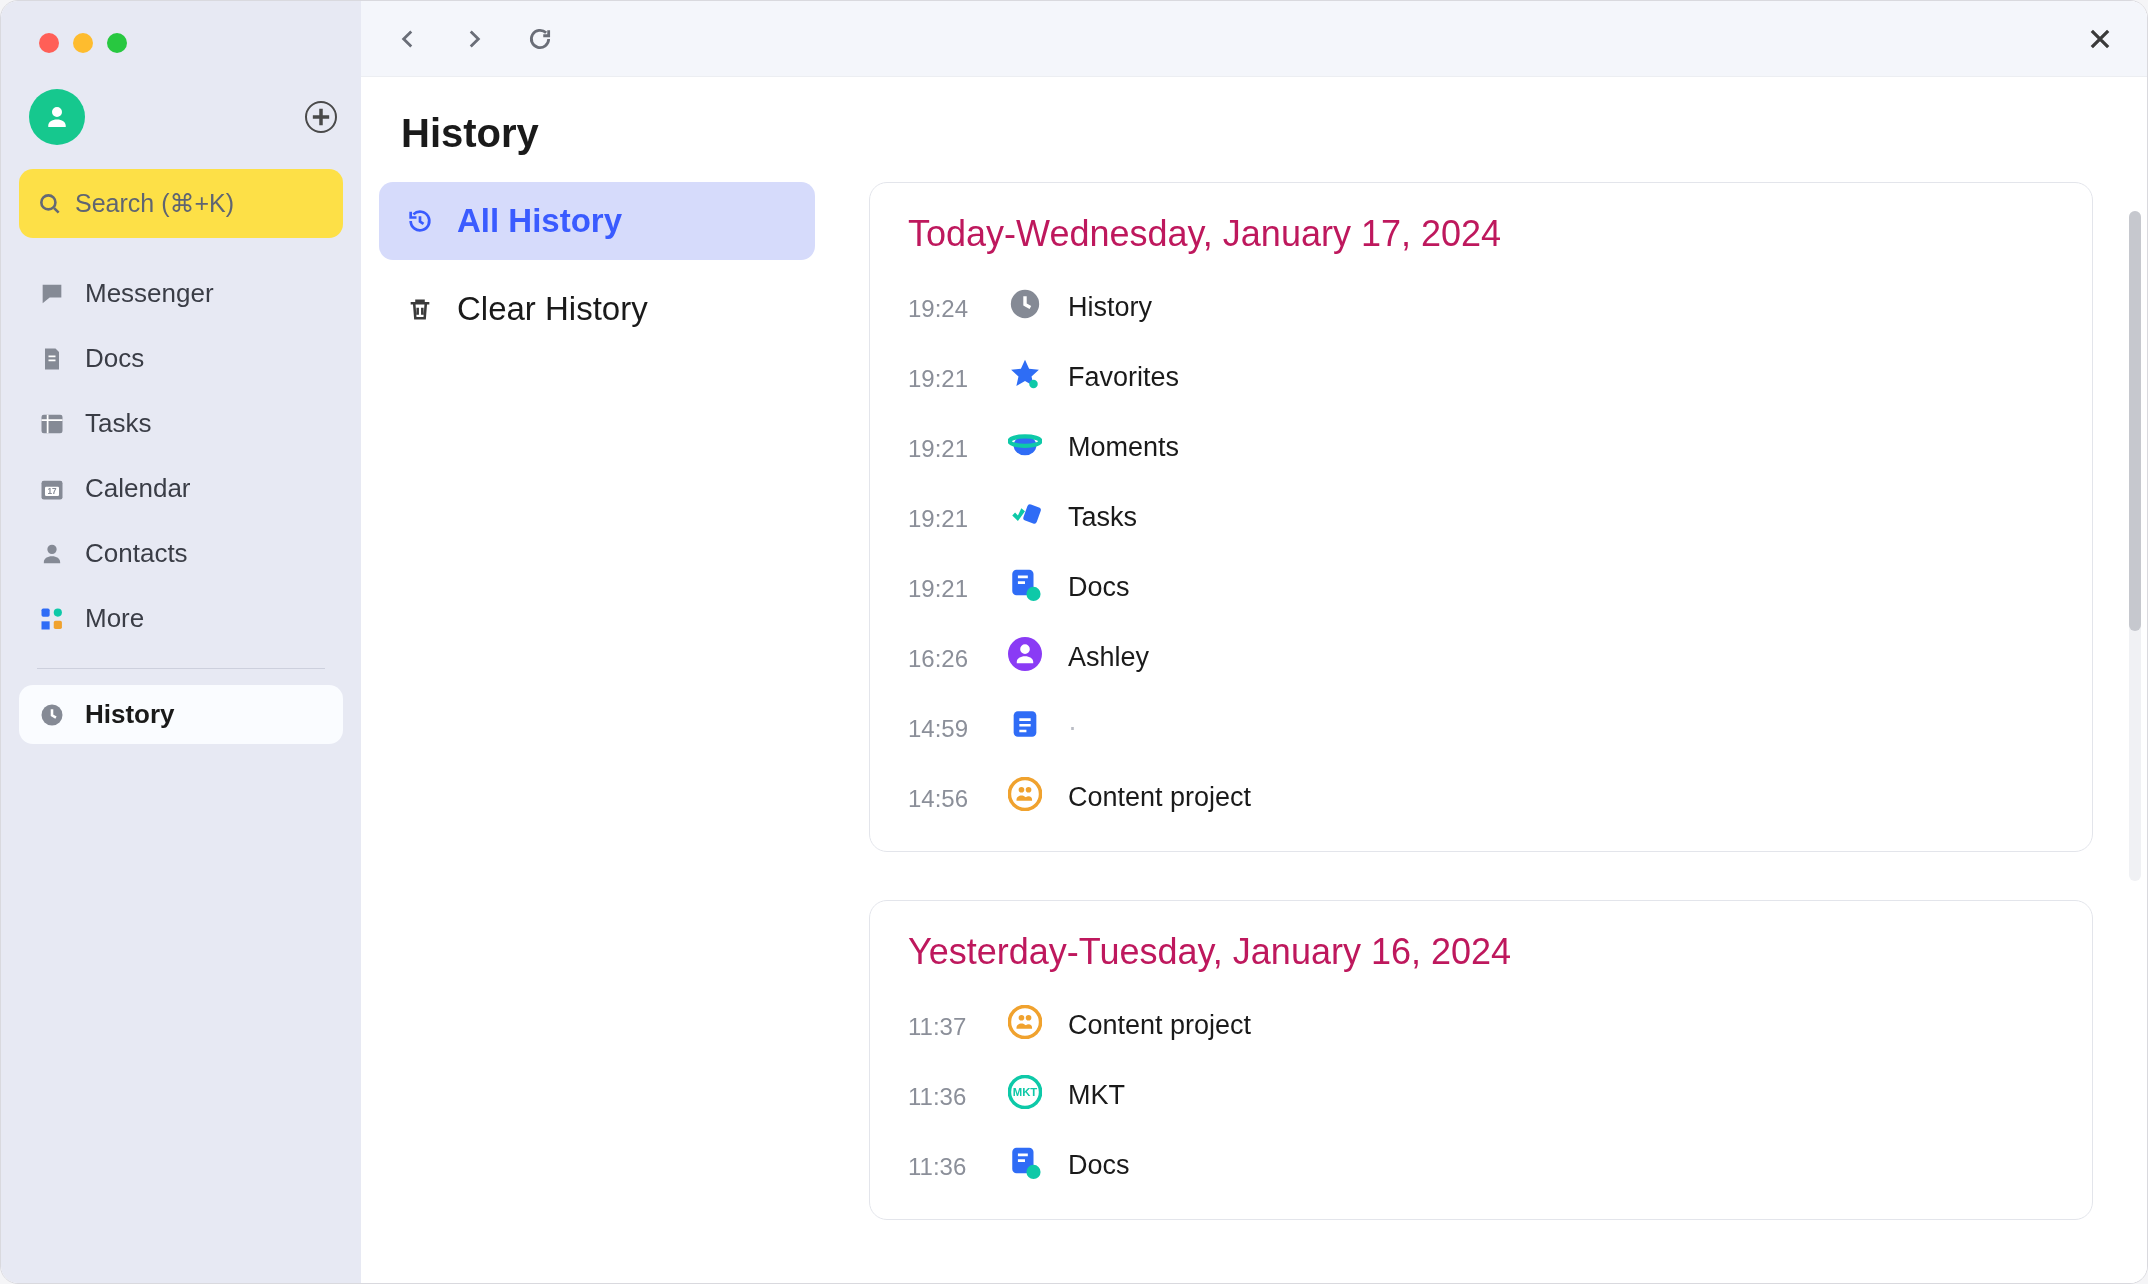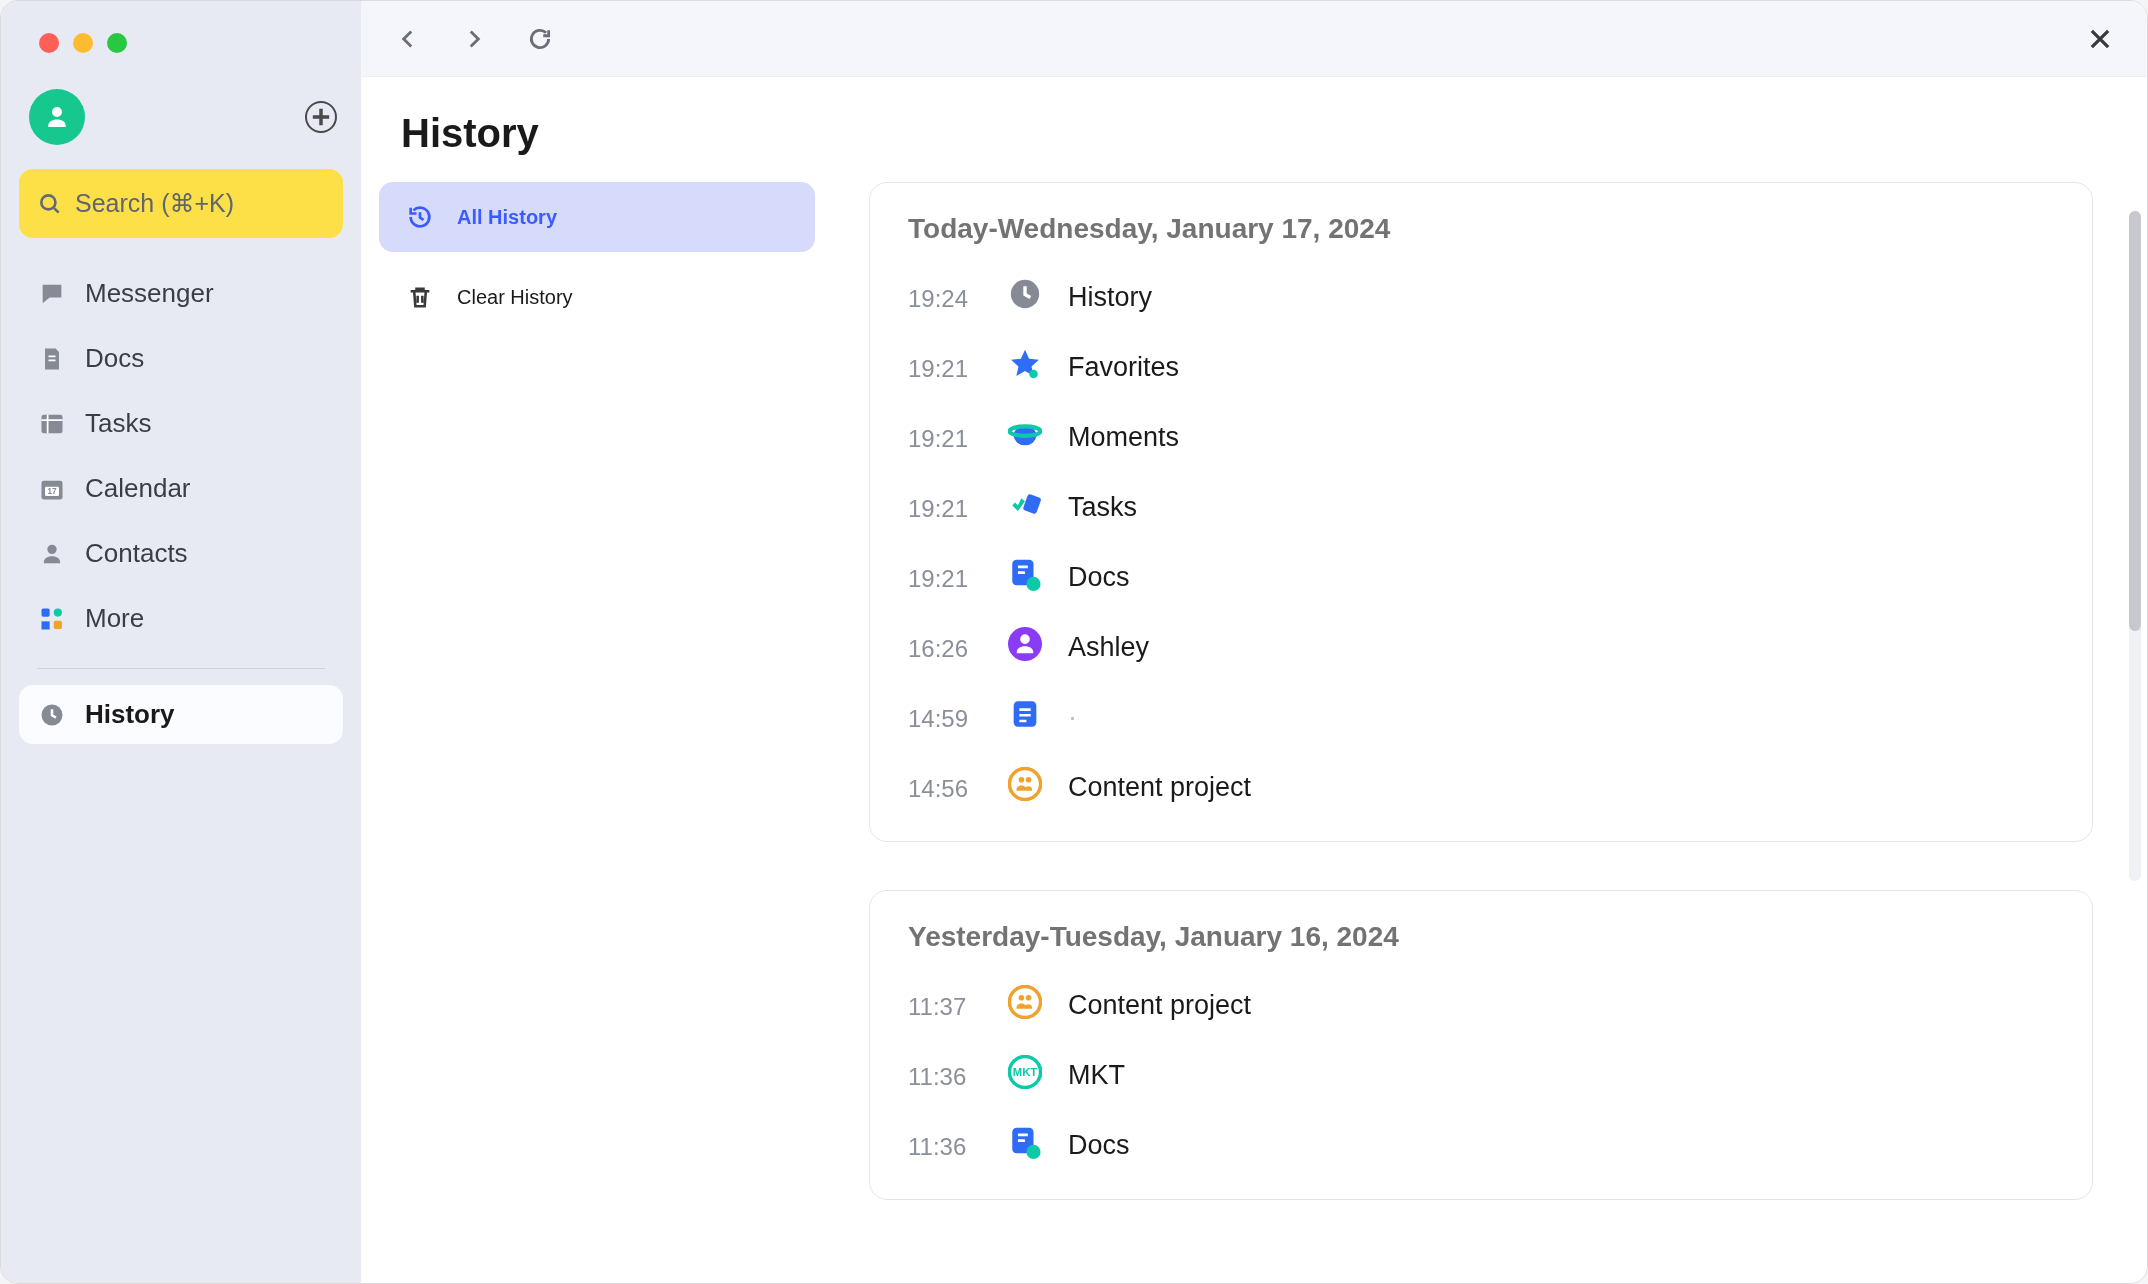--- a/index.html
+++ b/index.html
@@ -71,32 +71,32 @@
     .toolbar-btn { width: 38px; height: 38px; display: flex; align-items: center; justify-content: center; }
     .toolbar-btn svg { width: 26px; height: 26px; stroke: #6a6e78; fill: none; stroke-width: 2.6; }
     .toolbar-btn.close svg { stroke: #3a3a3a; stroke-width: 2.8; width: 28px; height: 28px; }
     
     .main { flex: 1; display: flex; flex-direction: column; overflow: hidden; }
     .page-title { font-size: 40px; font-weight: 700; color: #1a1a1a; padding: 34px 40px 26px; }
     .columns { flex: 1; display: flex; gap: 54px; padding: 0 40px 0 12px; overflow: hidden; }
     .filters { width: 442px; flex: 0 0 442px; padding-left: 6px; }
     .filter-item {
       display: flex; align-items: center; gap: 22px;
-      padding: 20px 26px; border-radius: 14px; font-size: 20px;
+      padding: 20px 26px; border-radius: 14px; font-size: 33px;
       color: #1a1a1a; margin-bottom: 10px;
     }
     .filter-item.selected { background: #d6dbfb; color: #3a5bff; font-weight: 600; }
     .filter-item .filter-icon { width: 30px; height: 30px; display:flex; align-items:center; justify-content:center; }
     .filter-item .filter-icon svg { width: 28px; height: 28px; }
     .history-pane { flex: 1; overflow-y: auto; padding-right: 14px; padding-bottom: 60px; }
     .history-group {
       border: 1px solid #e3e5eb; border-radius: 18px;
       padding: 30px 38px 22px; margin-bottom: 48px;
     }
-    .group-title { font-size: 28px; font-weight: 700; color: #737373; margin-bottom: 14px; }
+    .group-title { font-size: 36px; font-weight: 400; color: #be185d; margin-bottom: 14px; }
     .history-row {
       display: flex; align-items: flex-end; gap: 24px;
       padding: 16px 0; font-size: 27px; color: #1a1a1a;
     }
     .row-time { width: 74px; flex: 0 0 74px; color: #8b8f99; font-size: 24px; }
     .row-icon { width: 38px; height: 38px; display:flex; align-items:center; justify-content:center; flex: 0 0 38px; }
     .row-icon svg { width: 34px; height: 34px; }
     .row-icon.circle { border-radius: 50%; }
     
     .sbar {

